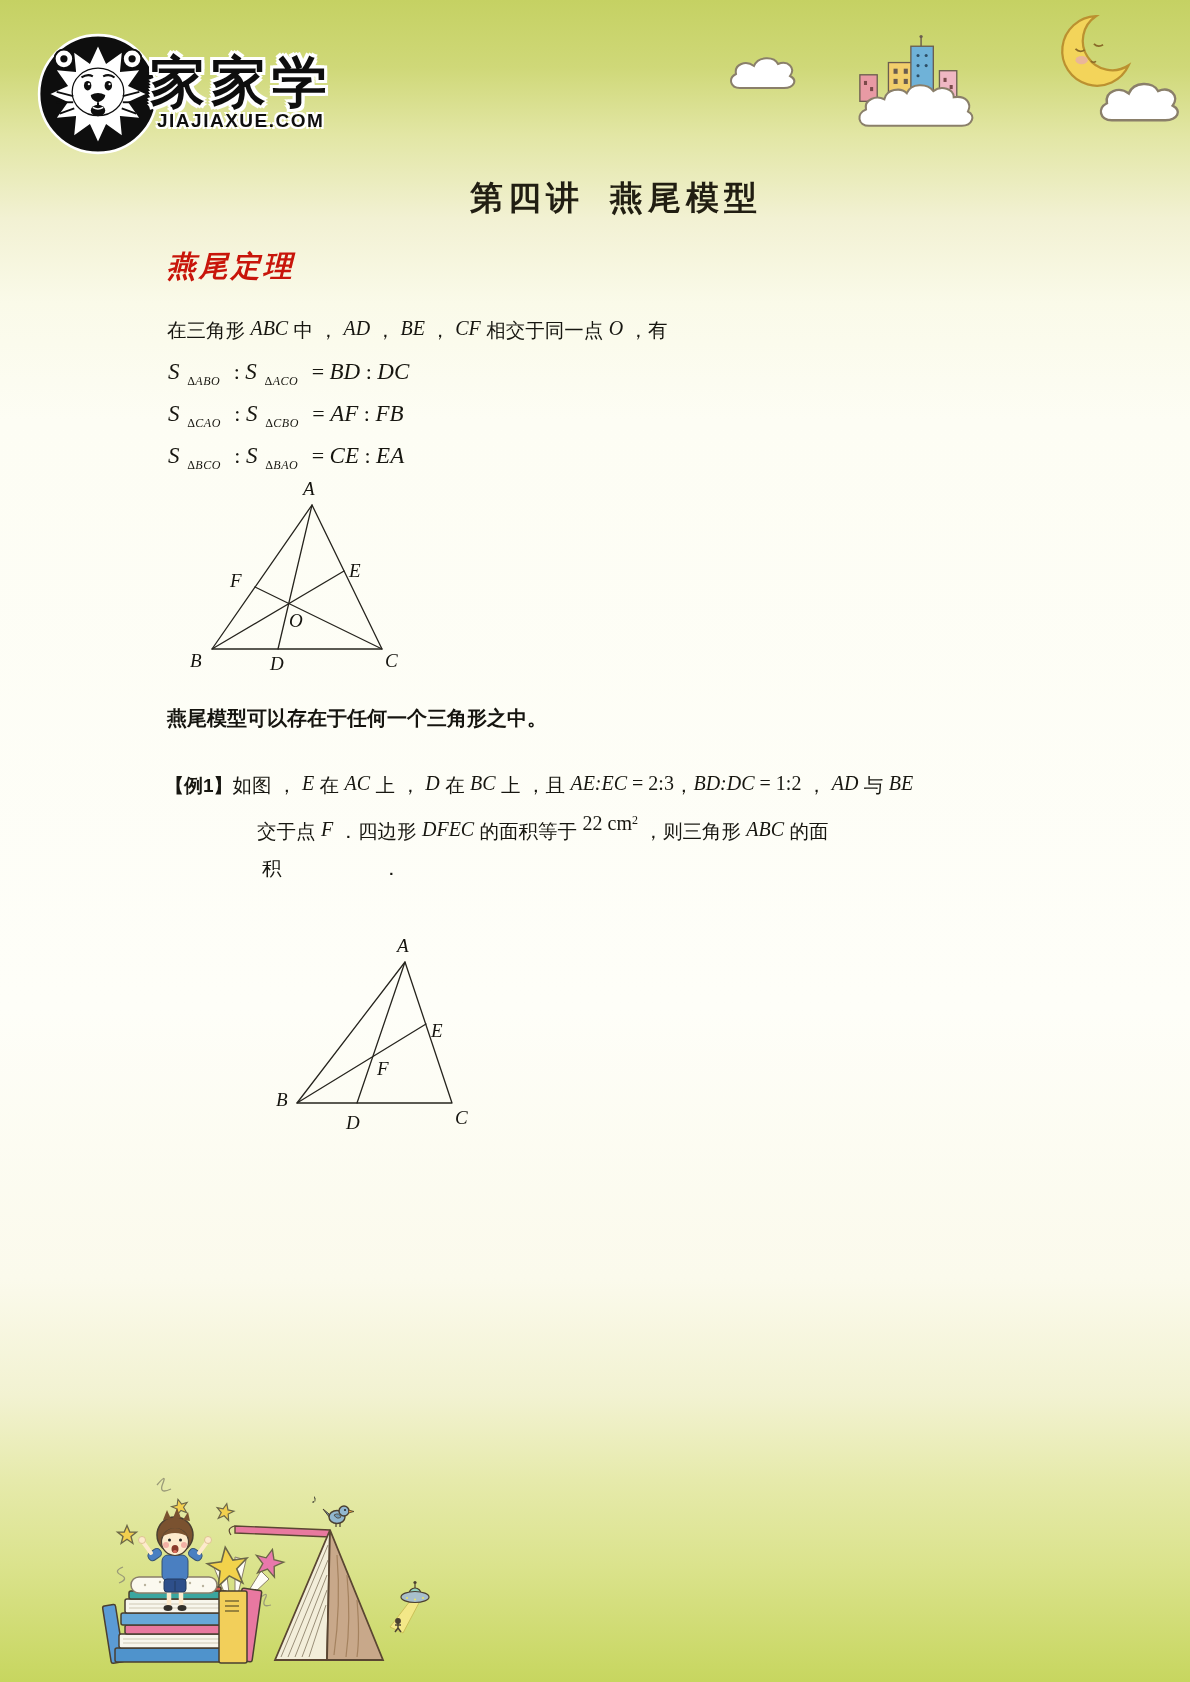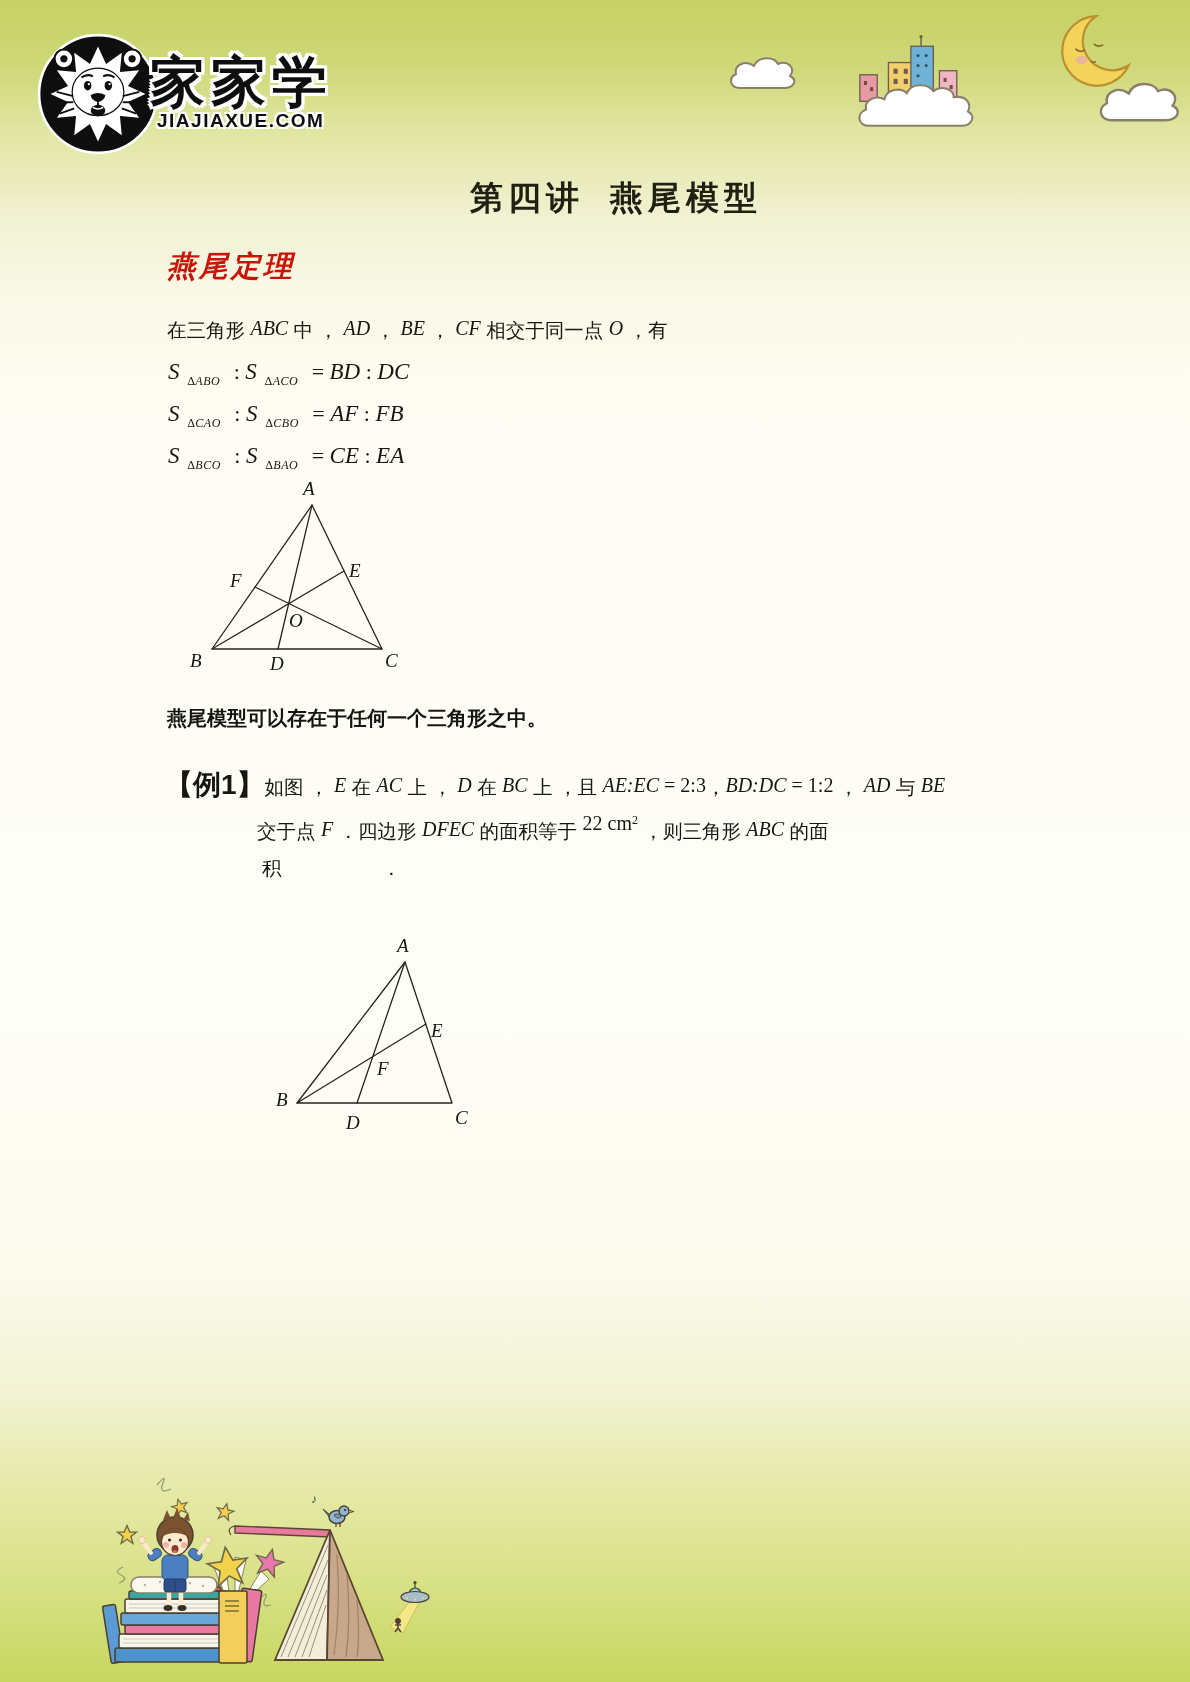--- a/index.html
+++ b/index.html
@@ -16,21 +16,21 @@
   .brand-domain{position:absolute;left:157px;top:110px;font-size:19px;font-weight:bold;color:#0e0e0e;
     letter-spacing:1.5px;font-family:"Liberation Sans",sans-serif;
     text-shadow:-2px -2px 0 #fff,2px -2px 0 #fff,-2px 2px 0 #fff,2px 2px 0 #fff;}
   .page-title{position:absolute;left:470px;top:176px;font-size:33px;font-weight:bold;color:#211e12;
     font-family:"Liberation Serif",serif;letter-spacing:5px;white-space:pre;}
   .page-title .p2{margin-left:26px;font-family:Liberation Serif, serif;}
   .theorem-heading{position:absolute;left:167px;top:247px;font-size:29px;font-weight:bold;font-style:italic;
     color:#c8150a;font-family:"Liberation Serif",serif;letter-spacing:3px;}
   .zhline{position:absolute;font-size:19.5px;color:#171610;white-space:pre;line-height:26px;}
   .tk-zh{font-family:"Liberation Sans",sans-serif;}
-  .tk-b{font-family:"Liberation Sans",sans-serif;font-weight:bold;font-size:28px;}
+  .tk-b{font-family:"Liberation Sans",sans-serif;font-weight:bold;font-size:19px;}
   .tk-m{font-family:"Liberation Serif",serif;font-style:italic;font-size:20px;position:relative;top:-2px;}
   .tk-mr{font-family:"Liberation Serif",serif;font-size:20px;position:relative;top:-2px;}
   .tk-mrr{font-family:"Liberation Serif",serif;font-size:20px;position:relative;top:-8px;}
   sup.tk-sup{font-family:"Liberation Serif",serif;font-size:12px;position:relative;top:-6px;}
   .tk-gap{display:inline-block;width:100px;}
   .fline{position:absolute;font-size:23px;color:#171610;white-space:pre;}
   .fline .tk-m{font-size:23px;top:0;}
   .fline .tk-mr{font-size:22px;top:0;}
   sub.tk-sub{font-family:"Liberation Serif",serif;font-style:italic;font-size:12px;vertical-align:-6px;
     letter-spacing:0.5px;margin:0 8px;}

